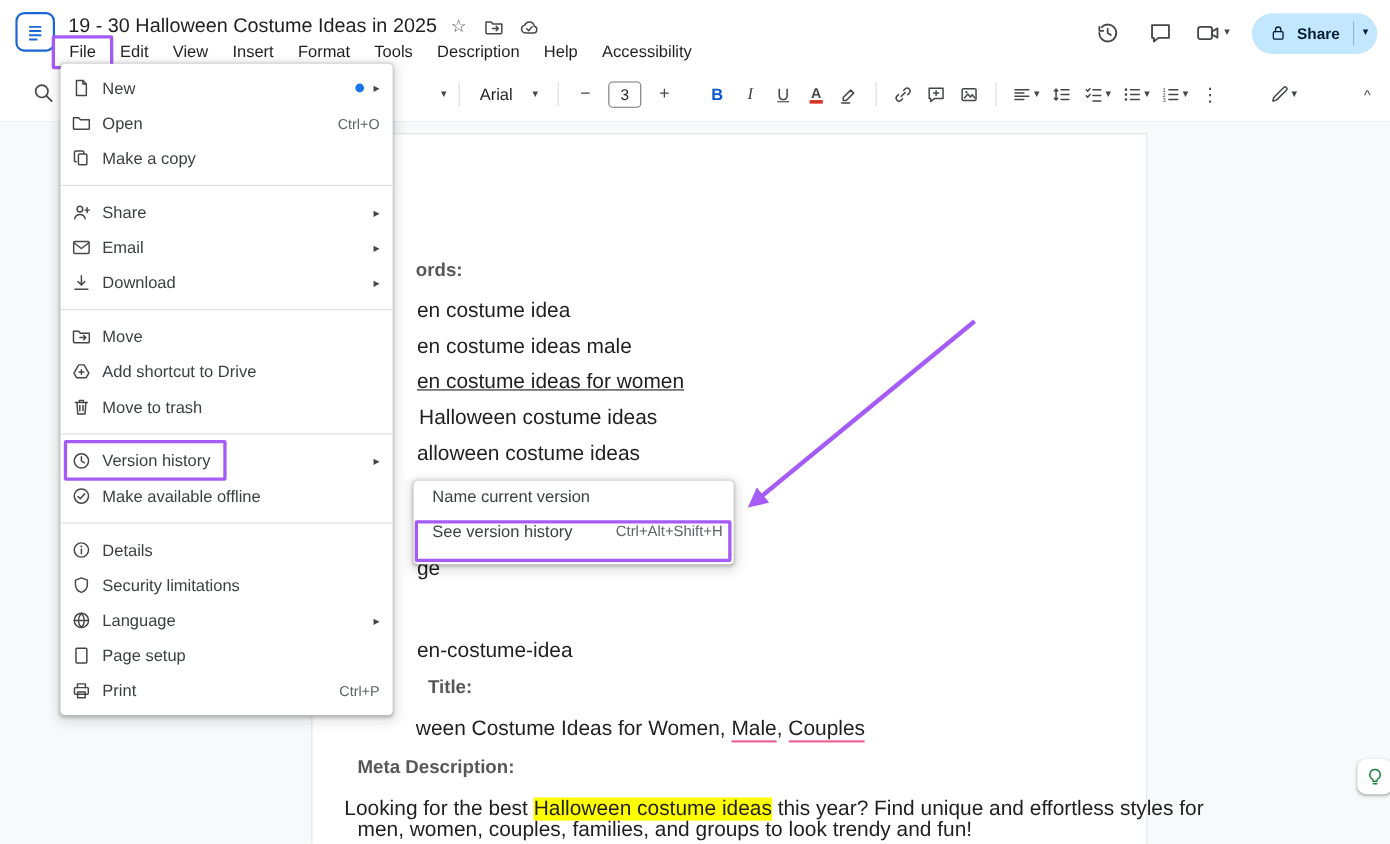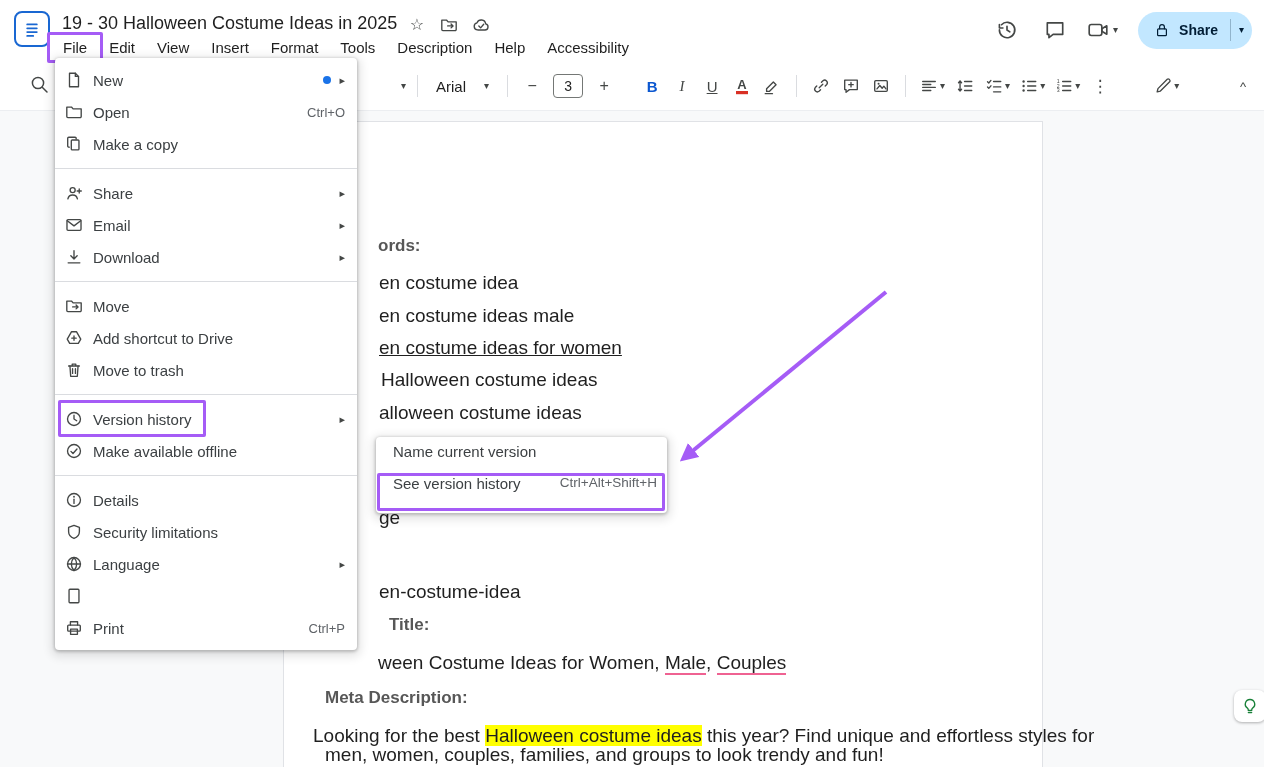--- a/index.html
+++ b/index.html
@@ -494,20 +494,21 @@
         <span class="fm-right">
           <span class="fm-arrow">▸</span>
         </span>
       </div>
       <div class="fm-item">
         <span class="fm-ic" data-icon="page">
           <svg viewBox="0 0 20 20" aria-hidden="true">
             <rect class="s" x="4.5" y="2.5" width="11" height="15" rx="1"></rect>
           </svg>
         </span>
+        <span class="fm-label">Page setup</span>
         <span class="fm-right"></span>
       </div>
       <div class="fm-item">
         <span class="fm-ic" data-icon="printer">
           <svg viewBox="0 0 20 20" aria-hidden="true">
             <path class="s" d="M6 6.8V3h8v3.8"></path>
             <rect class="s" x="3" y="6.8" width="14" height="6.6" rx="1"></rect>
             <rect class="s" x="6.2" y="11.2" width="7.6" height="5.8"></rect>
           </svg>
         </span>

